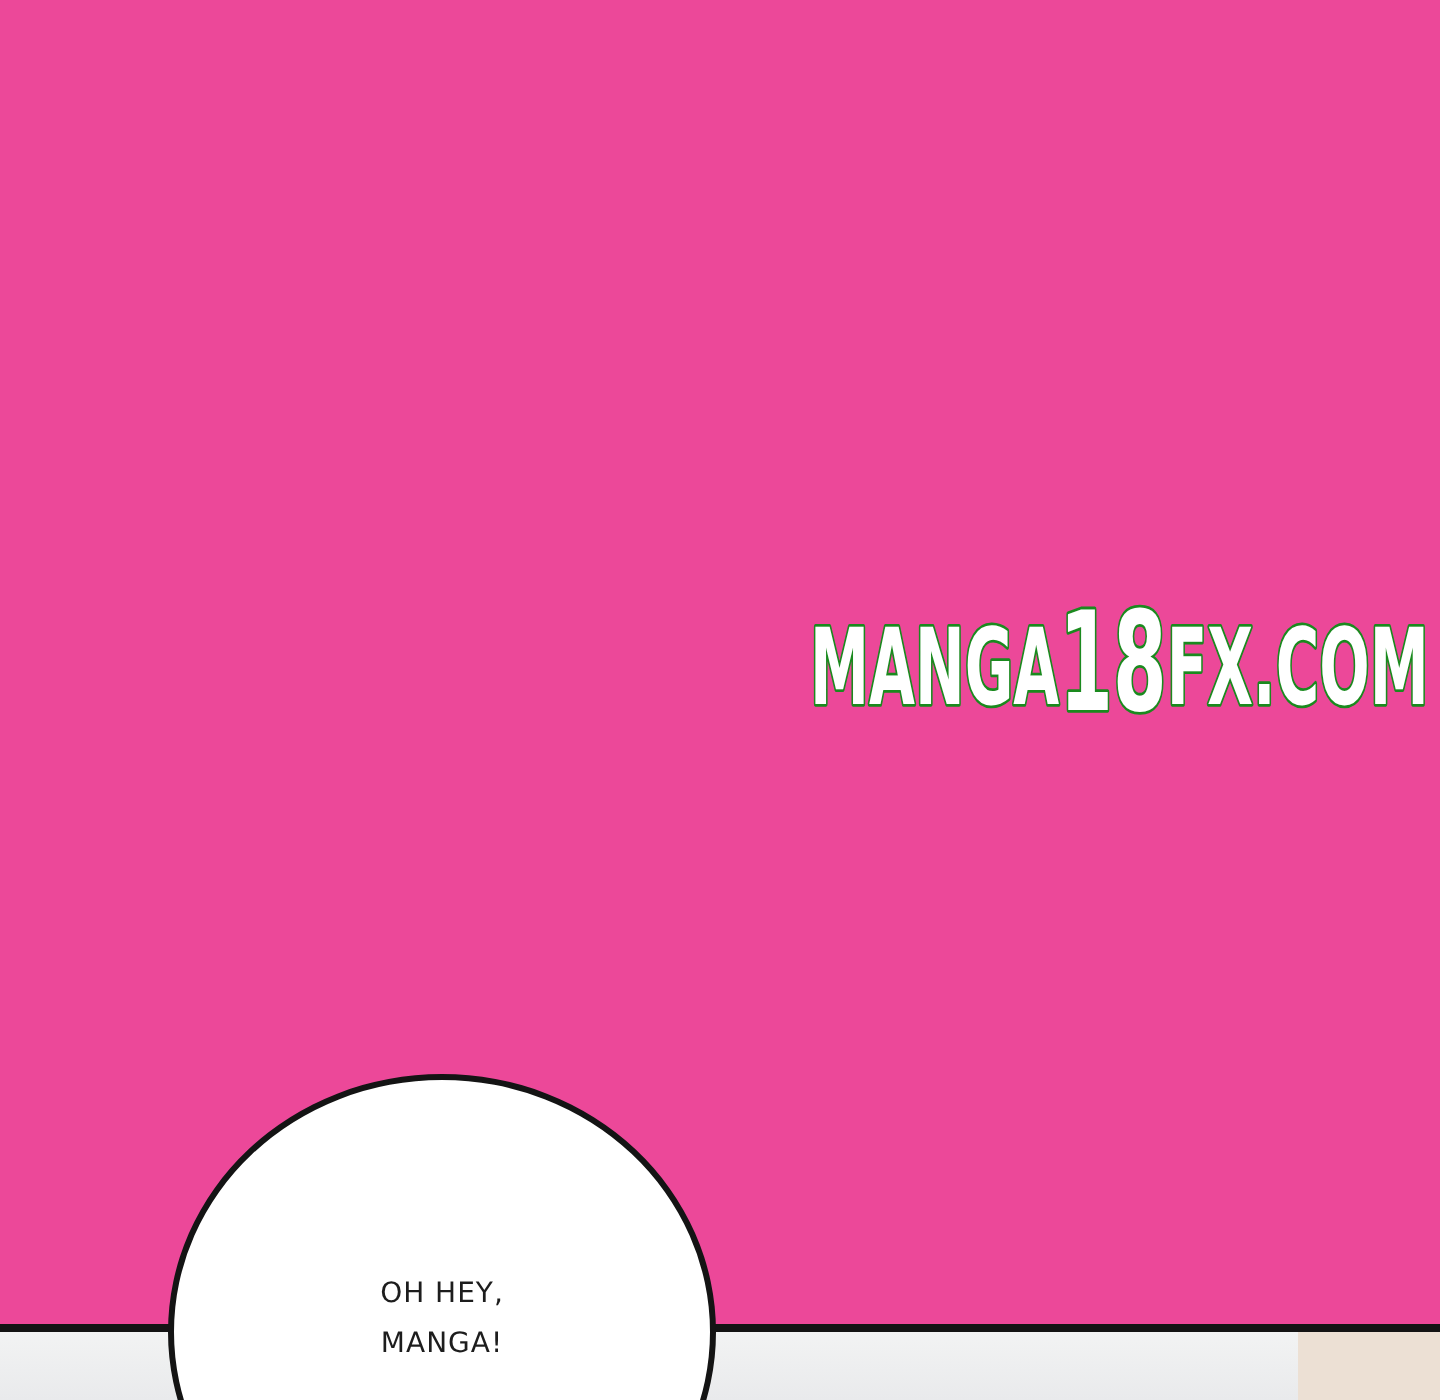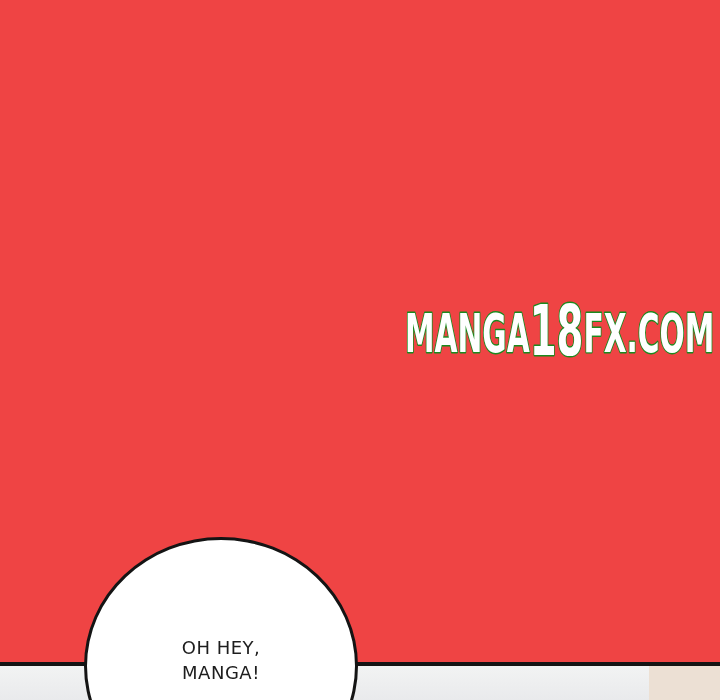--- a/index.html
+++ b/index.html
@@ -4,21 +4,21 @@
 <style>
   html, body {
     margin: 0;
     padding: 0;
     background: #ffffff;
   }
   .page {
     position: relative;
     width: 720px;
     height: 700px;
-    background: #ef4444;
+    background: #ec4899;
     overflow: hidden;
     font-family: "DejaVu Sans", sans-serif;
   }
 
   
   .watermark {
     position: absolute;
     left: 402px;
     top: 297px;
     width: 320px;
@@ -76,21 +76,21 @@
     border-radius: 50%;
     box-sizing: border-box;
     z-index: 2;
     display: flex;
     flex-direction: column;
     align-items: center;
     padding-top: 95px;
   }
   .bubble-text {
     font-family: "DejaVu Sans", sans-serif;
-    font-size: 18px;
+    font-size: 14px;
     line-height: 25px;
     letter-spacing: 0.5px;
     color: var(--text-black, #1d1d1d);
     text-align: left;
     white-space: nowrap;
   }
 </style>
 </head>
 <body>
 

